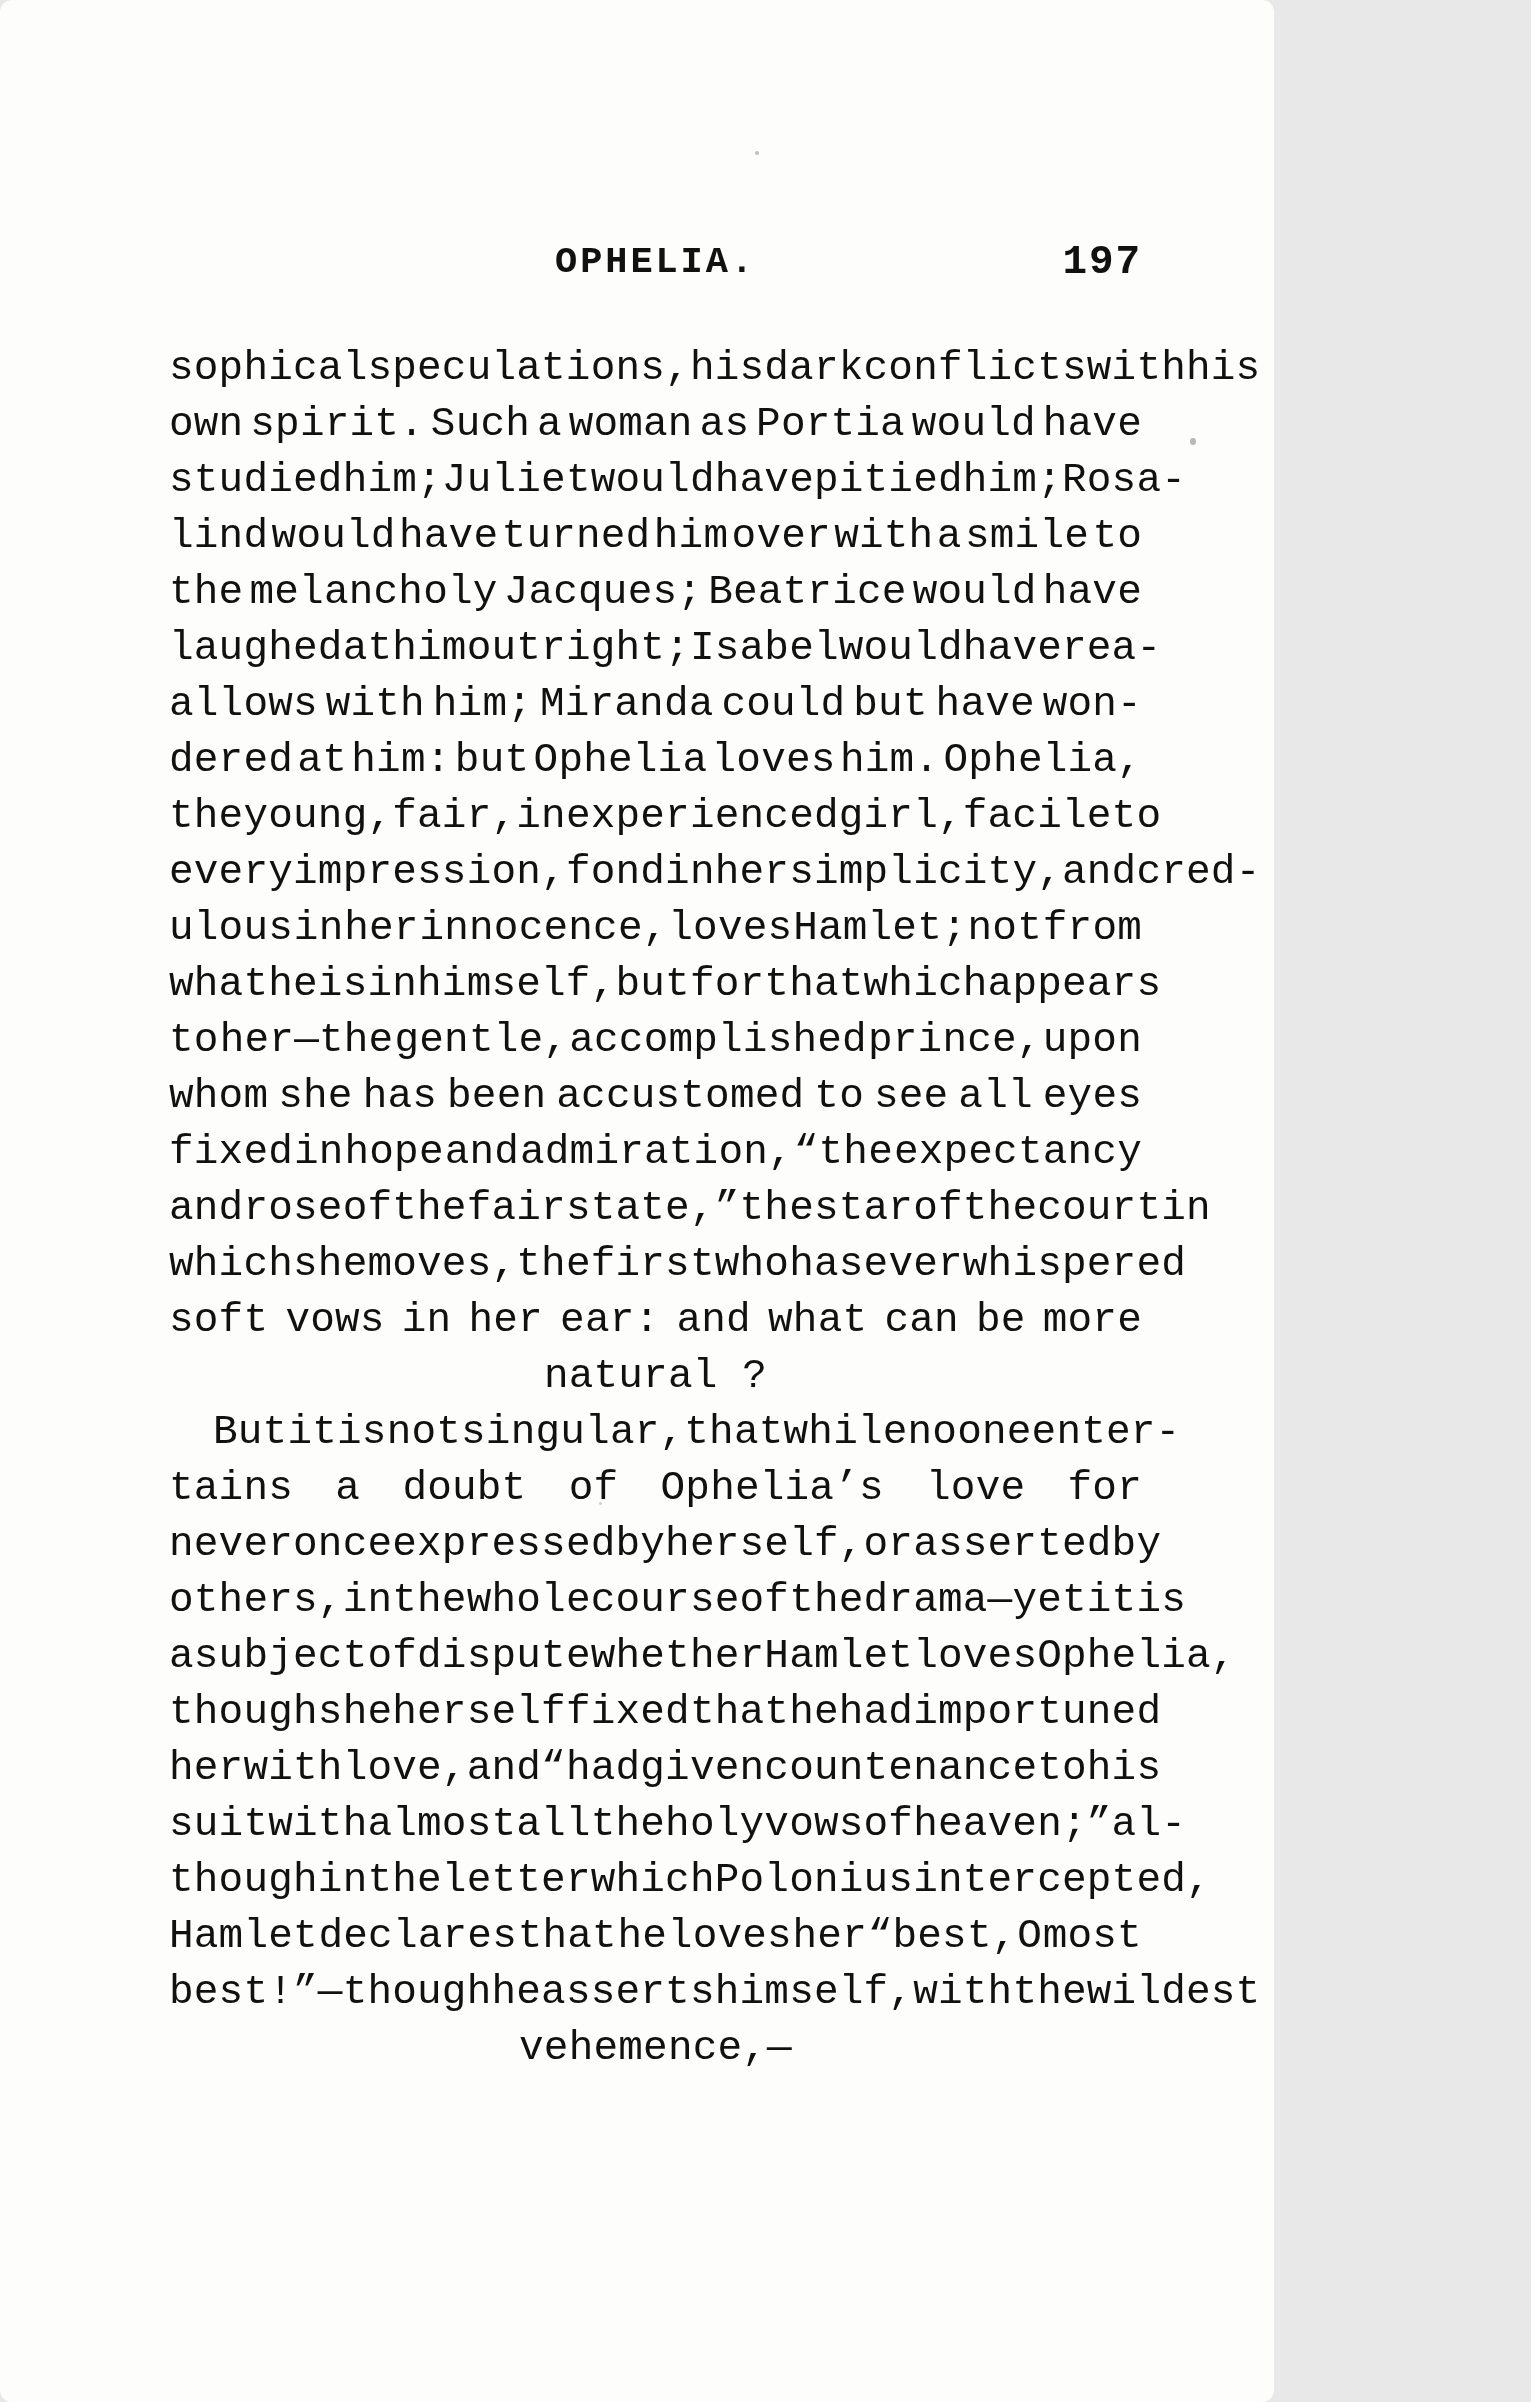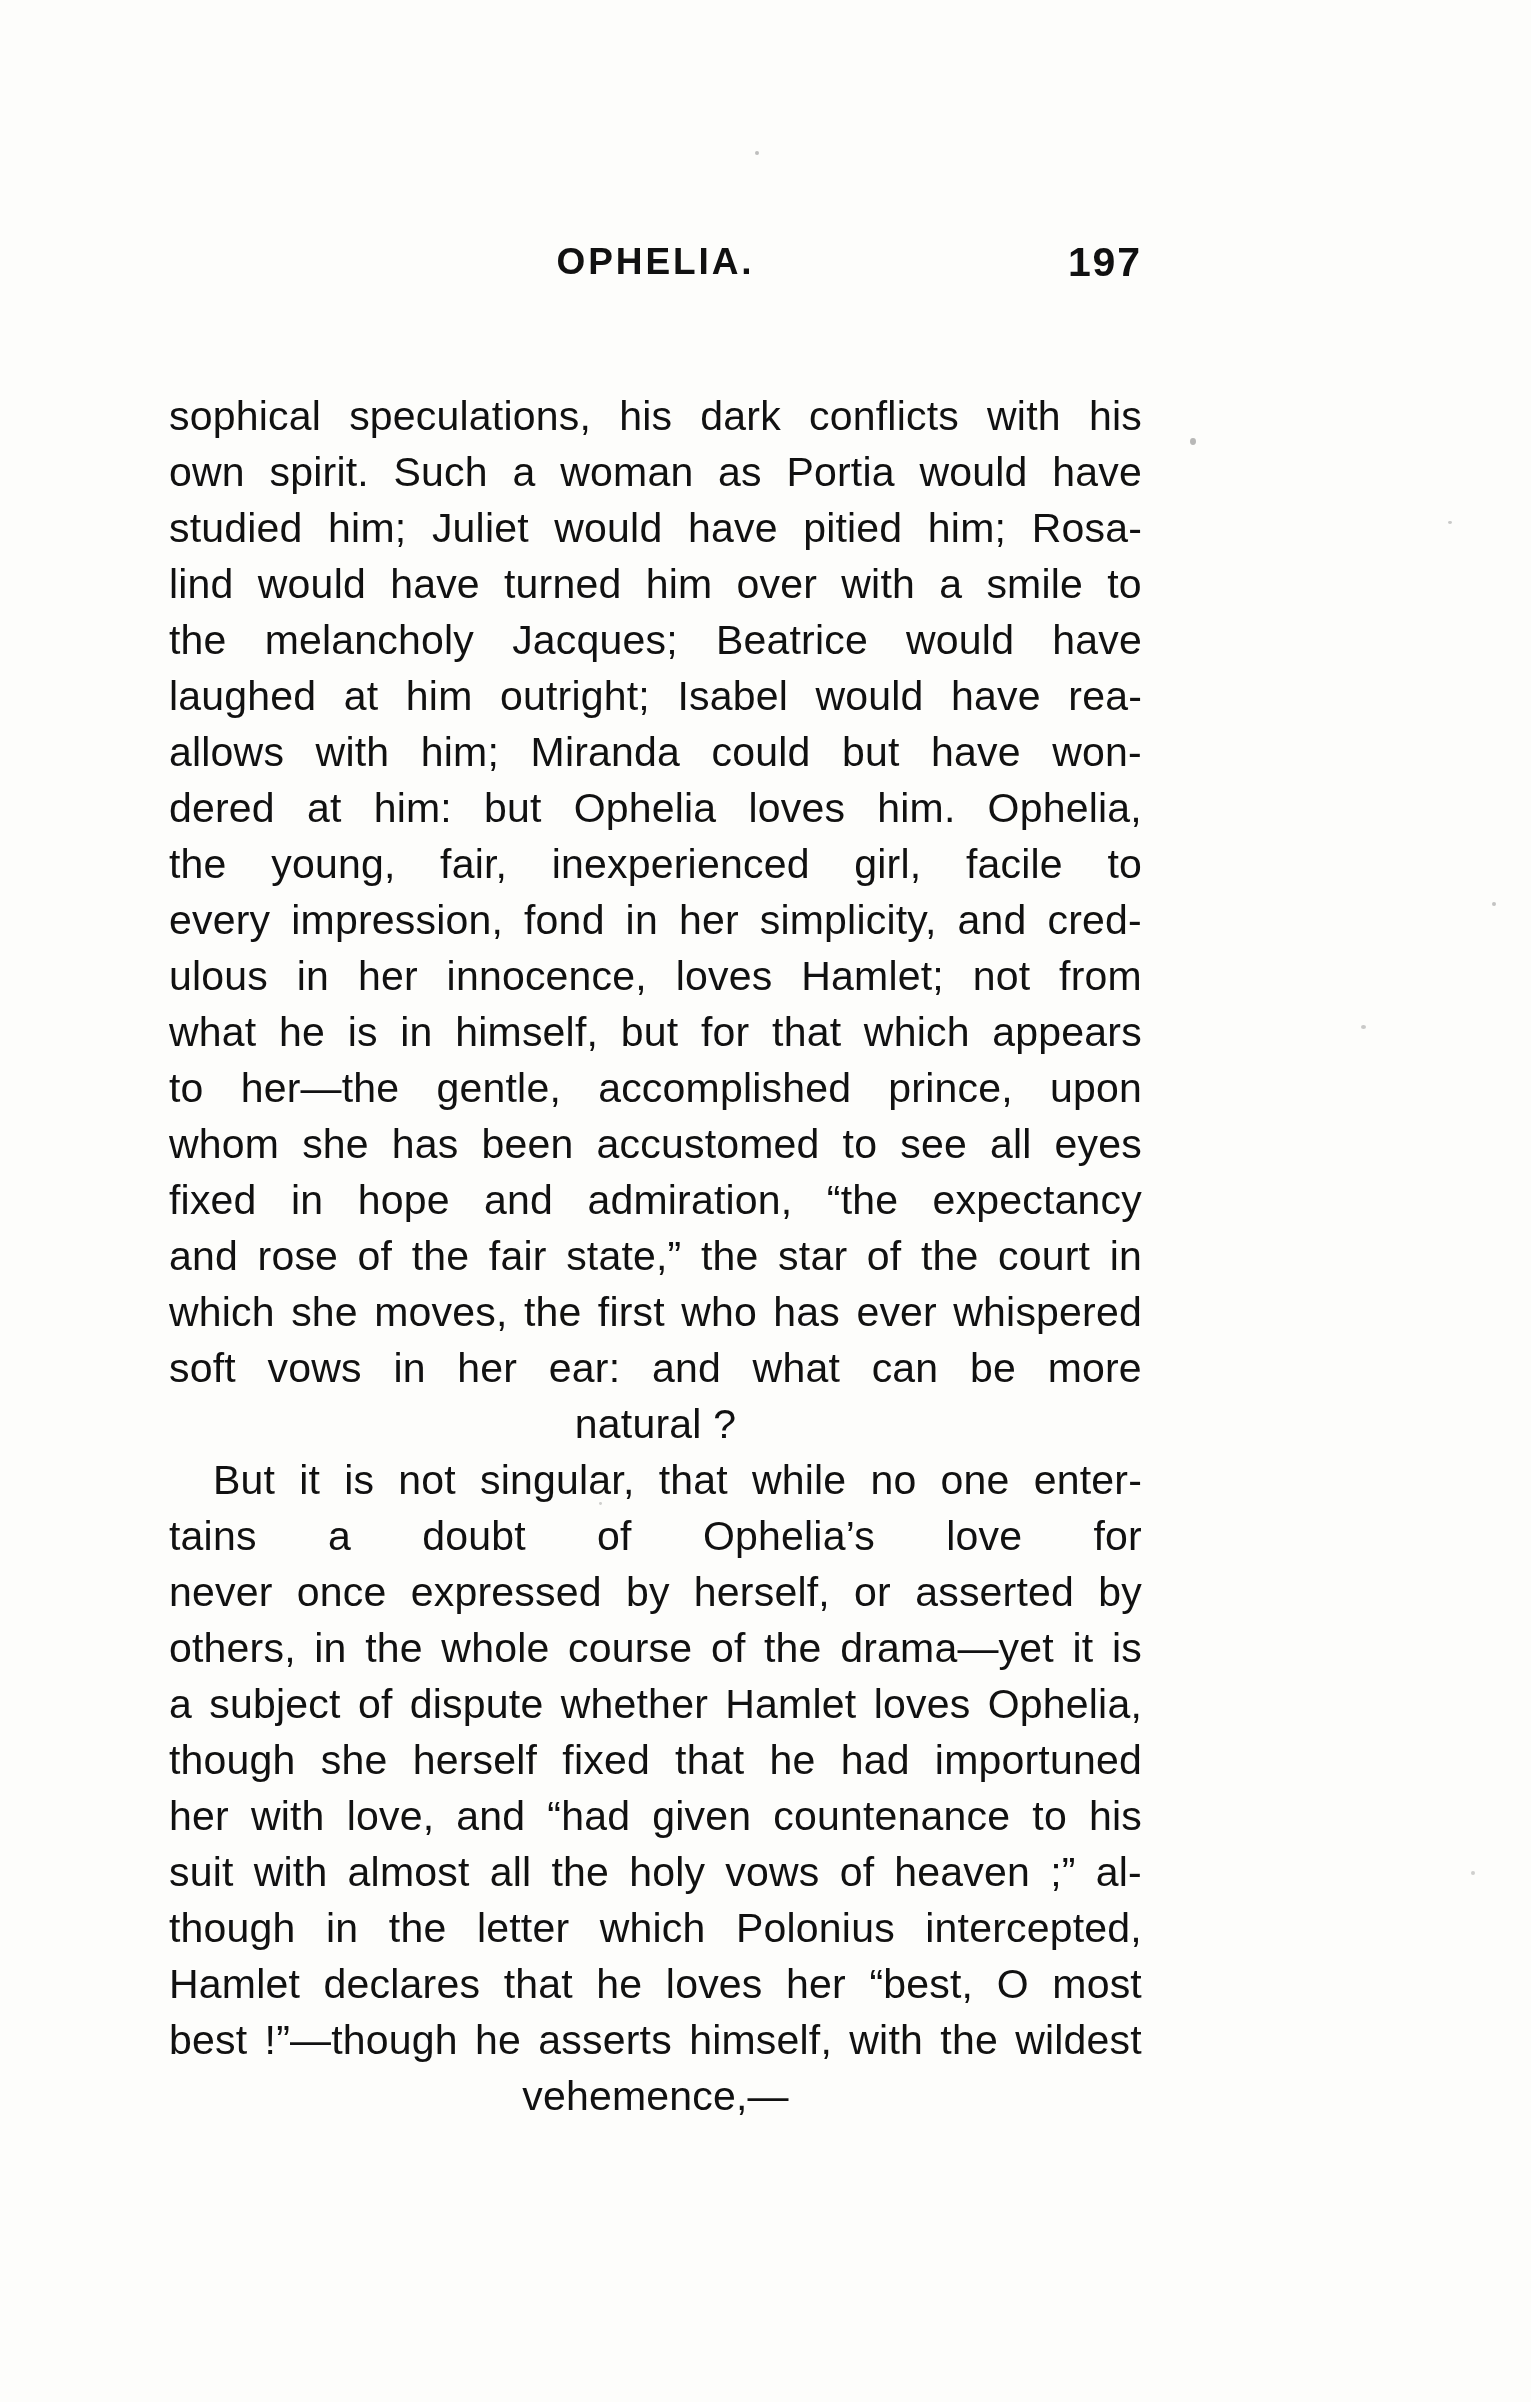--- a/index.html
+++ b/index.html
@@ -6,26 +6,27 @@
     --paper: #fdfdfb;
     --ink: #111111;
   }
   html, body {
     margin: 0;
     padding: 0;
     background: #e8e8e8;
   }
   .page {
     position: relative;
-    width: 1531px;
+    width: 1274px;
     height: 2402px;
     background: var(--paper);
-    font-family: Liberation Sans, sans-serif;
+    font-family: Liberation Mono, monospace;
     color: var(--ink);
     overflow: hidden;
+    border-radius: 12px;
   }
   
   .running-head {
     position: absolute;
     top: 241px;
     left: 169px;
     width: 973px;
     height: 46px;
   }
   .head-title {
@@ -47,21 +48,20 @@
   }
   
   .text-block {
     position: absolute;
     left: 169px;
     top: 340px;
     width: 973px;
     font-size: 41px;
     line-height: 56px;
     letter-spacing: 0.2px;
-    margin-top: 48px;
   }
   .line {
     height: 56px;
     white-space: nowrap;
   }
   .line.just {
     display: flex;
     justify-content: space-between;
     align-items: baseline;
   }

